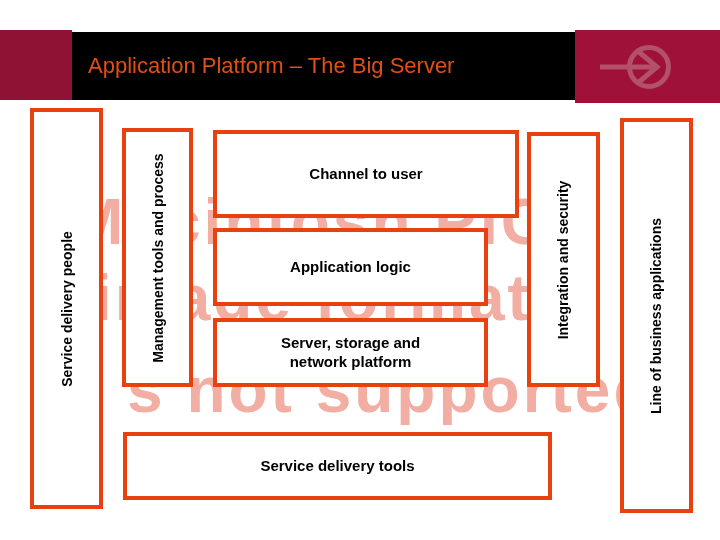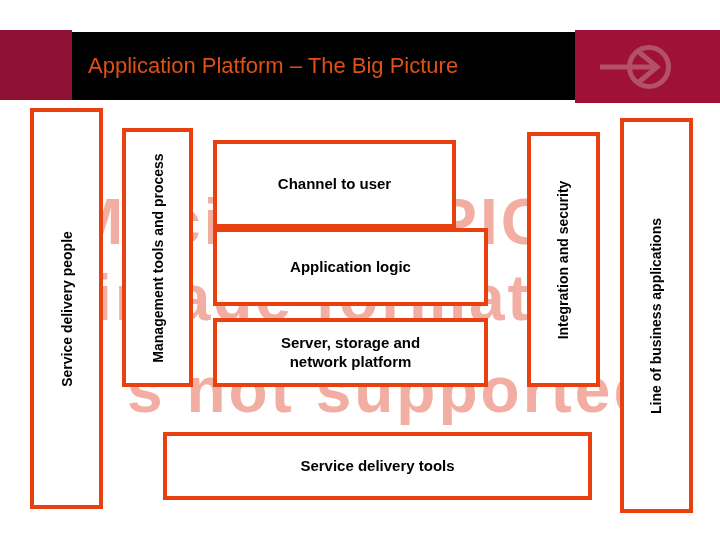--- a/index.html
+++ b/index.html
@@ -32,43 +32,43 @@
     position:absolute; z-index:2; box-sizing:border-box;
     background:#ffffff; border:4px solid #e8400e;
     display:flex; align-items:center; justify-content:center;
     color:#000000; font-weight:bold; text-align:center;
   }
   .hlabel { font-size:15px; line-height:1.25; }
   .vtext  { font-size:14px; white-space:nowrap; transform:rotate(-90deg); }
 
   .b-sdp { left:30px;  top:108px; width:73px;  height:401px; }
   .b-mtp { left:122px; top:128px; width:71px;  height:259px; }
-  .b-ctu { left:213px; top:140px; width:243px; height:88px;  }
+  .b-ctu { left:213px; top:130px; width:306px; height:88px;  }
   .b-alg { left:213px; top:228px; width:275px; height:78px;  }
   .b-ssn { left:213px; top:318px; width:275px; height:69px;text-align:center;  }
-  .b-sdt { left:123px; top:432px; width:429px; height:68px;margin-left:40px;  }
+  .b-sdt { left:123px; top:432px; width:429px; height:68px;  }
   .b-ias { left:527px; top:132px; width:73px;  height:255px; }
   .b-lob { left:620px; top:118px; width:73px;  height:395px; }
   .wrap170 { display:inline-block; max-width:175px; }
 </style>
 </head>
 <body>
 
 <div class="slide">
 
   <div class="watermark">
     <div class="wm-line wm1" style="color: rgb(242, 174, 162);">Macintosh PICT</div>
     <div class="wm-line wm2" style="color: rgb(242, 174, 162);">image format i</div>
     <div class="wm-line wm3" style="color: rgb(242, 174, 162);">s not supported</div>
   </div>
 
   <div class="header">
     <div class="hdr-left" style="background: rgb(143, 17, 52);"></div>
     <div class="title-bar" style="background: rgb(0, 0, 0);">
-      <span class="slide-title" style="color: rgb(224, 79, 22);">Application Platform – The Big Picture</span>
+      <span class="slide-title" style="color: rgb(224, 79, 22);">Application Platform – The Big Server</span>
     </div>
     <div class="hdr-right" style="background: rgb(160, 17, 56);">
       <svg class="hdr-icon" width="110" height="73" viewBox="0 0 110 73">
         <circle cx="52" cy="37" r="19.5" fill="none" stroke="#b25169" stroke-width="5"></circle>
         <line x1="3" y1="37" x2="58" y2="37" stroke="#b25169" stroke-width="5"></line>
         <polyline points="42,22 60,37 42,52" fill="none" stroke="#b25169" stroke-width="5"></polyline>
       </svg>
     </div>
   </div>
 

